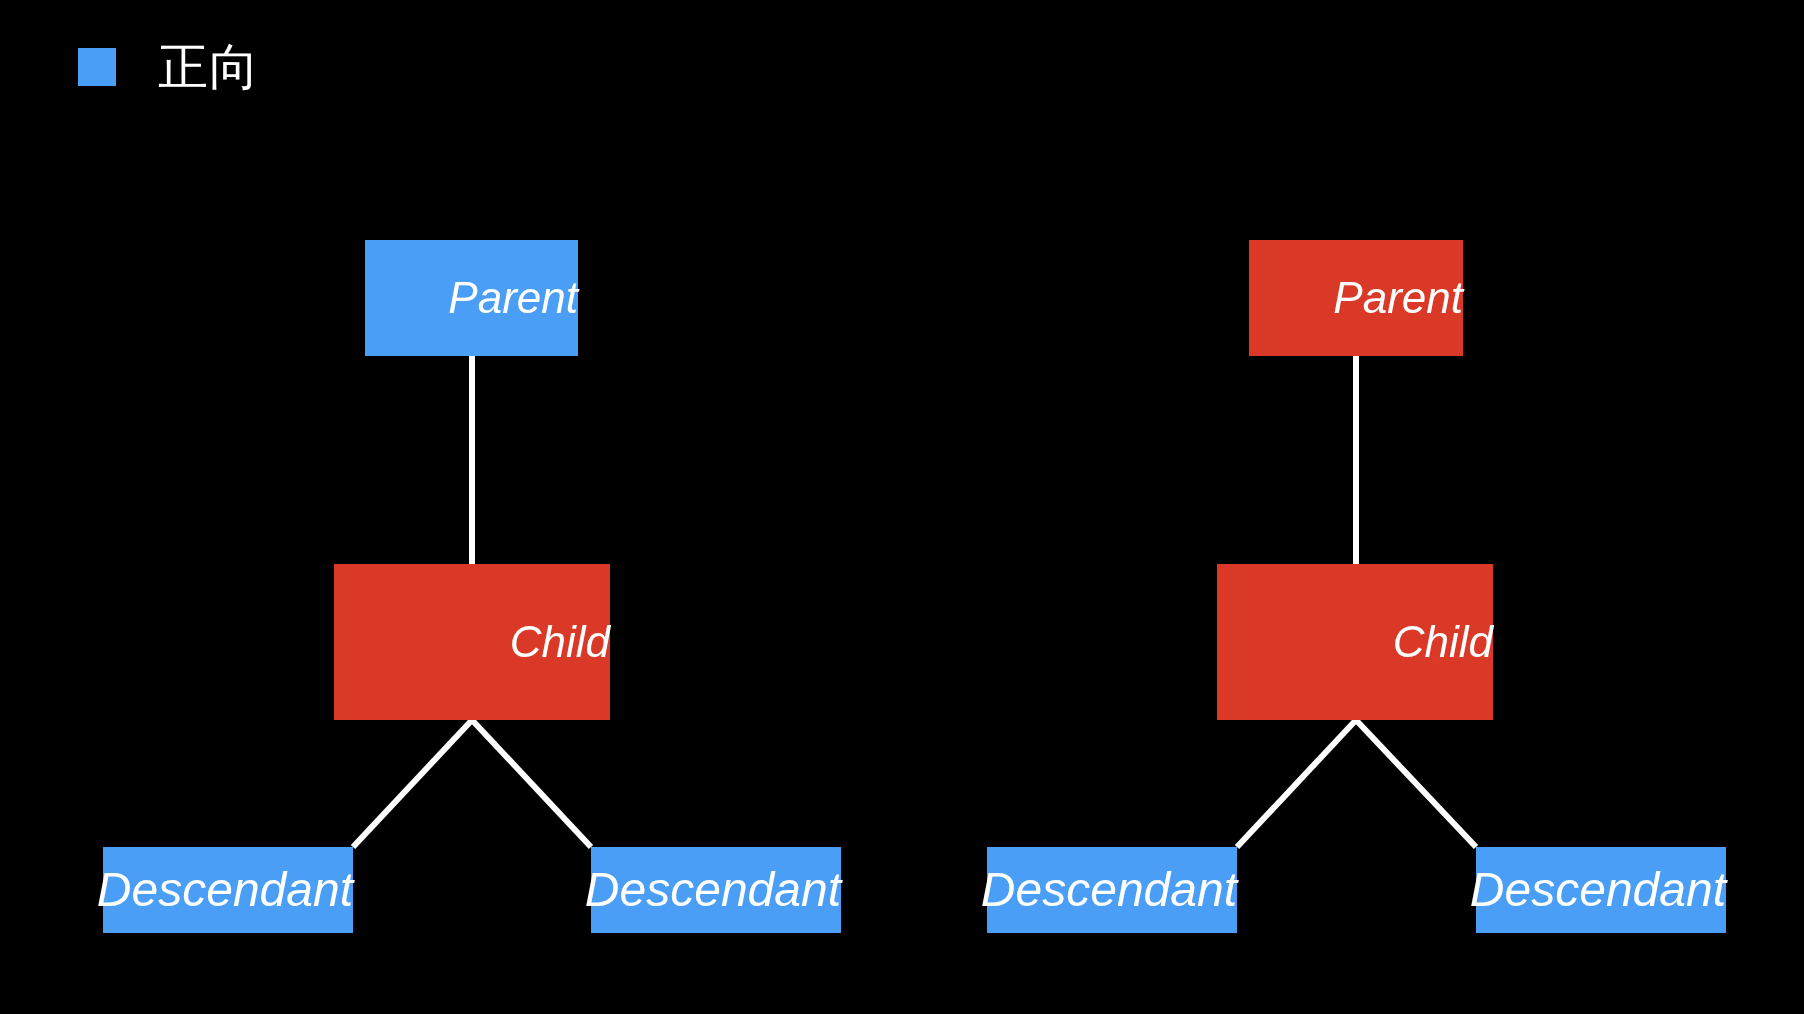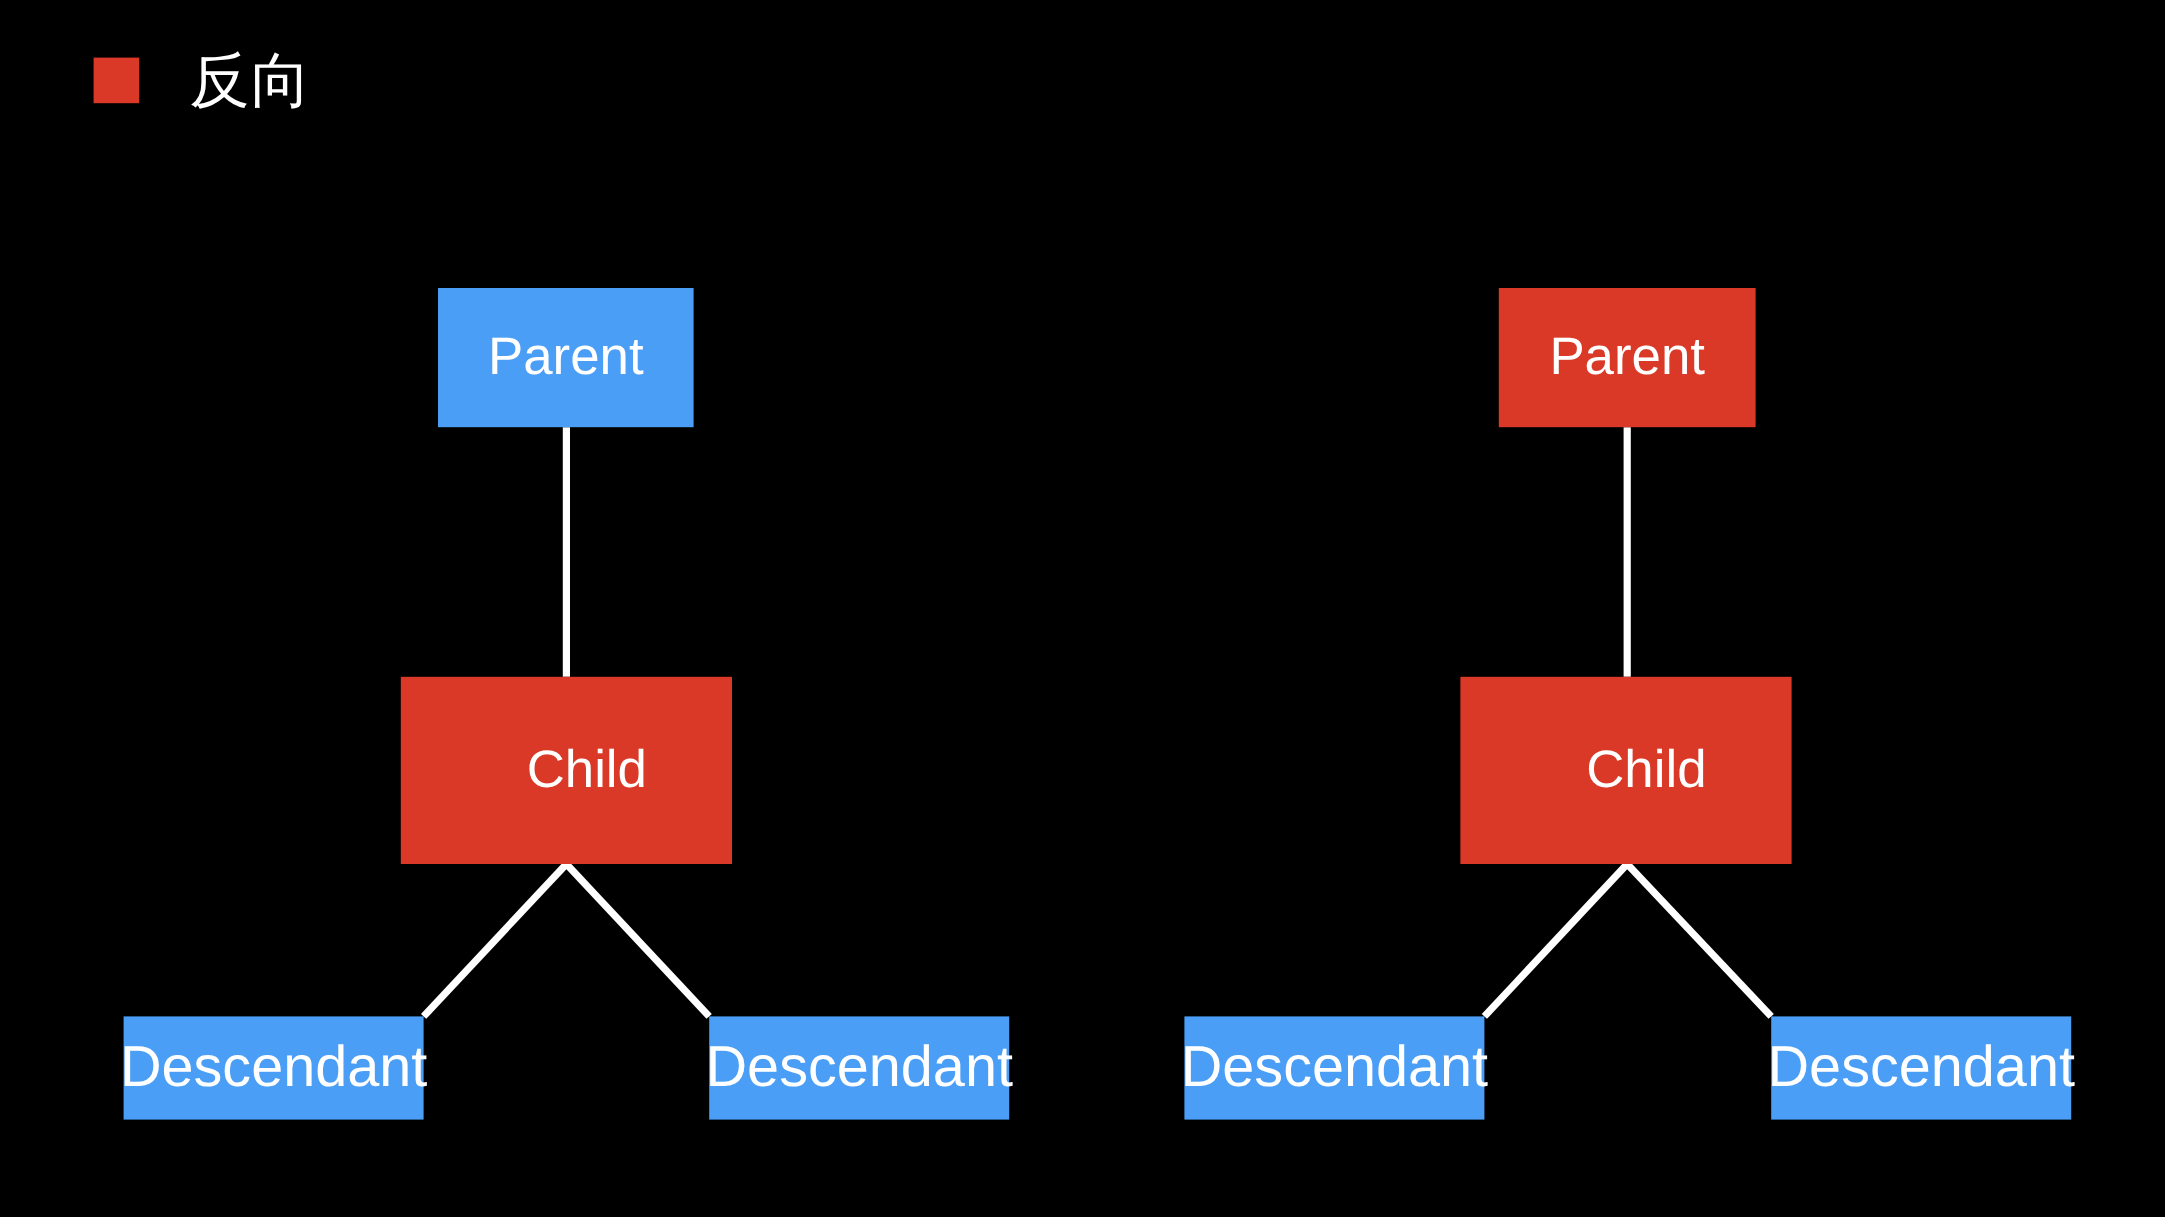--- a/index.html
+++ b/index.html
@@ -62,41 +62,42 @@
     stroke: #ffffff;
     stroke-width: 6;
     stroke-linecap: butt;
   }
 
   
   .node {
     position: absolute;
     display: flex;
     align-items: center;
-    justify-content: center;
+    justify-content: flex-end;
     color: #ffffff;
     box-sizing: border-box;
+    font-style: italic;
   }
   .node-label {
     line-height: 1;
     white-space: nowrap;
   }
   .node.size-parent .node-label { font-size: 44px; }
   .node.size-child  .node-label { font-size: 44px; margin-left: 34px; }
   .node.size-desc   .node-label { font-size: 48px; }
 </style>
 </head>
 <body>
 
 <div id="canvas">
 
   <div class="legend">
     <div class="legend-row">
-      <span class="legend-swatch" style="background: rgb(218, 57, 39);"></span>
-      <span class="legend-label">反向</span>
+      <span class="legend-swatch" style="background: rgb(74, 158, 245);"></span>
+      <span class="legend-label">正向</span>
     </div>
   </div>
 
   <svg class="links" viewBox="0 0 1804 1014" width="1804" height="1014" id="links-svg">
       <line x1="472" y1="356" x2="472" y2="564"></line>
       <line x1="472" y1="720" x2="353" y2="847"></line>
       <line x1="472" y1="720" x2="591" y2="847"></line>
       <line x1="1356" y1="356" x2="1356" y2="564"></line>
       <line x1="1356" y1="720" x2="1237" y2="847"></line>
       <line x1="1356" y1="720" x2="1476" y2="847"></line>

